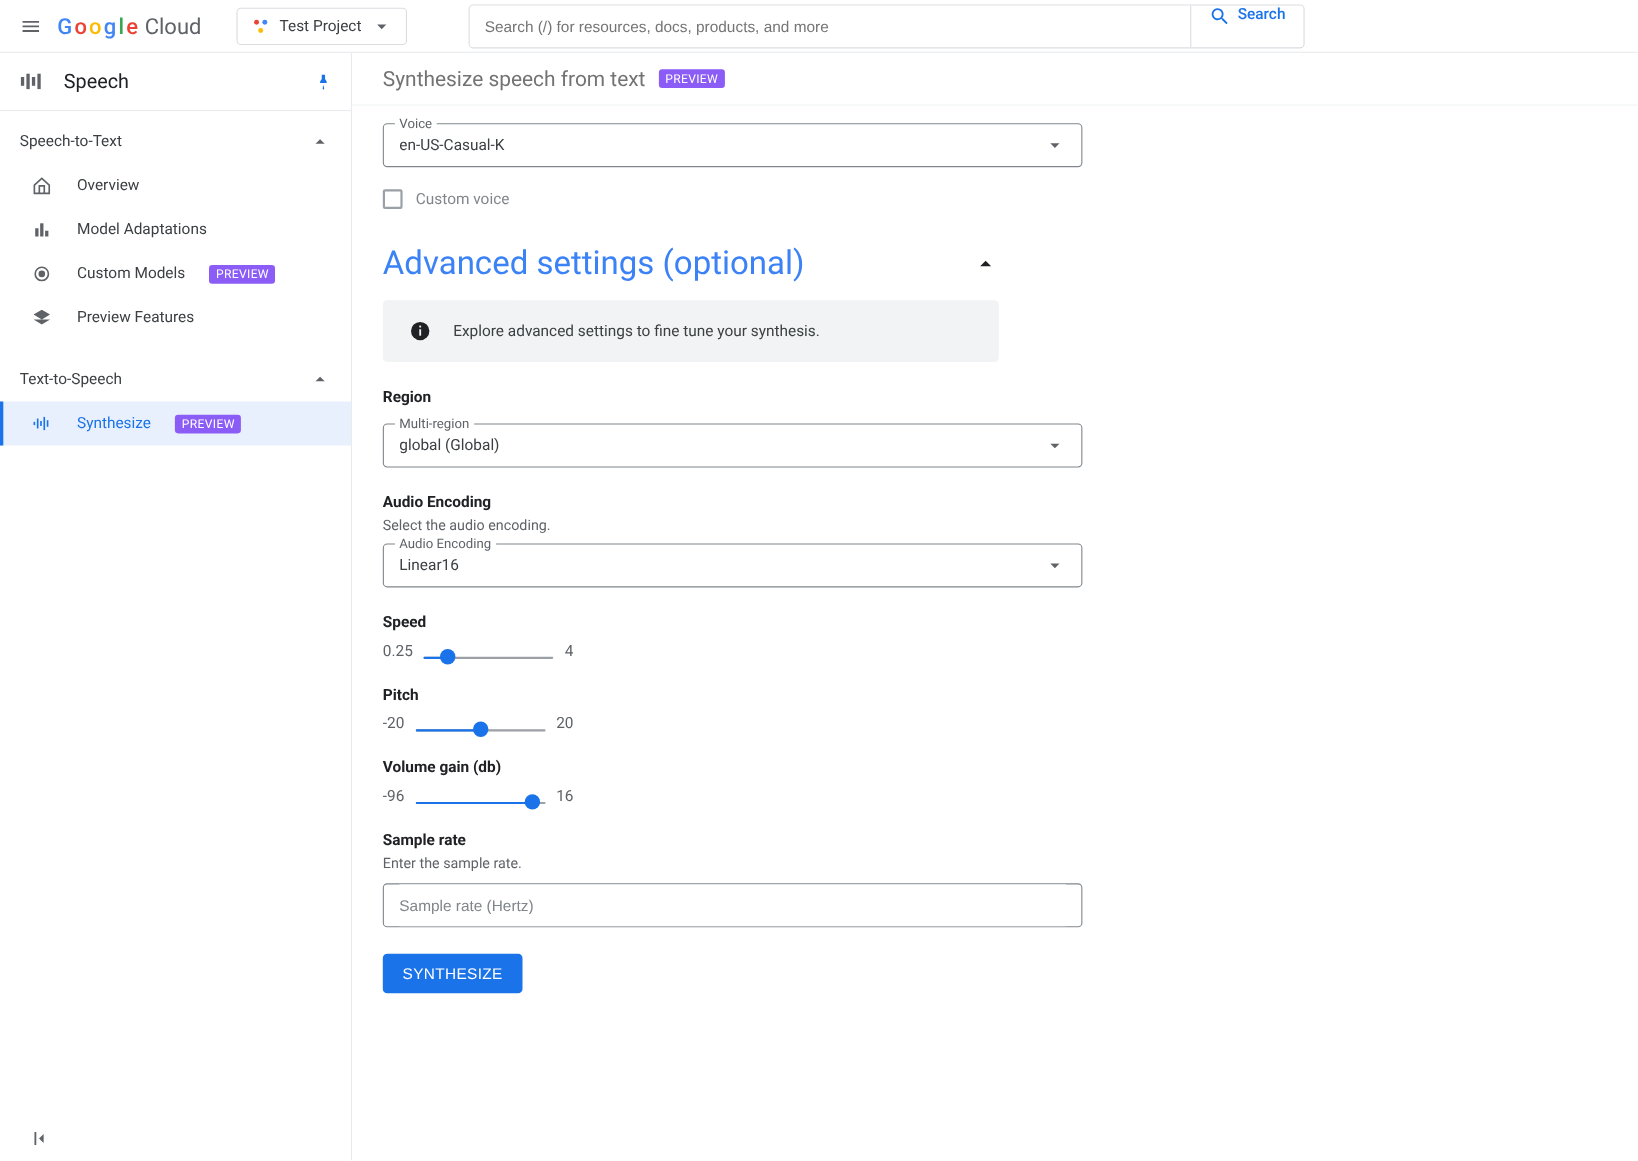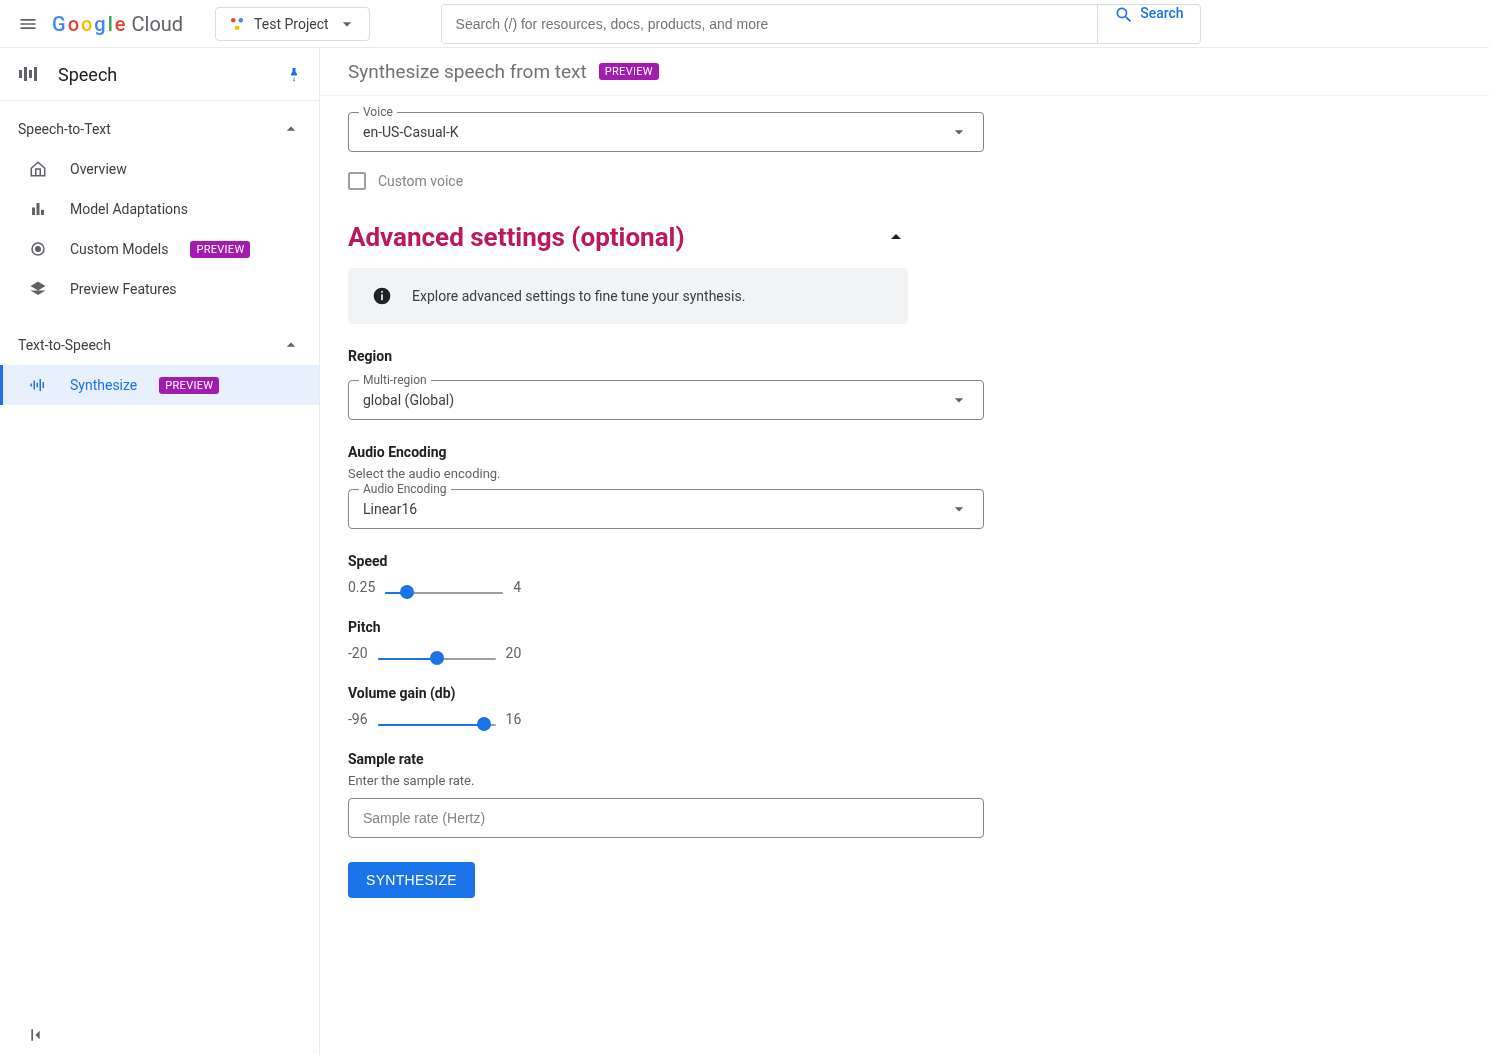--- a/index.html
+++ b/index.html
@@ -32,21 +32,21 @@
 .logo .g6 { color: #ea4335; font-weight: 500;}
 .logo .cloud { color: #5f6368; margin-left: 4px; font-weight: 400;}
 .project-btn {
   display: flex; align-items: center; gap: 8px;
   border: 1px solid #dadce0; border-radius: 4px;
   padding: 6px 12px; cursor: pointer; color: #3c4043;
   margin-left: 20px;
 }
 .proj-icon { width: 18px; height: 18px; }
 .searchbar {
-  flex: 1; max-width: 760px; margin-left: 59px;
+  flex: 1; max-width: 760px; margin-left: 44px;
   display: flex; align-items: stretch;
   border: 1px solid #dadce0; border-radius: 4px;
   overflow: hidden; height: 40px;
 }
 .searchbar input {
   flex: 1; border: none; outline: none; padding: 0 14px;
   font-size: 14px; color: #5f6368; background: #fff;
 }
 .search-btn {
   display: flex; align-items: flex-start; gap: 6px;
@@ -78,21 +78,21 @@
   padding: 10px 18px 10px 28px; cursor: pointer;
   color: #3c4043; font-size: 14px;
 }
 .nav-item.active {
   background: #e8f0fe; color: #1a73e8;
   border-left: 3px solid #1a73e8; padding-left: 25px;
 }
 .nav-item.active .nav-icn { color: #1a73e8; }
 .nav-icn { width: 20px; height: 20px; display:flex; align-items:center; justify-content:center; color:#5f6368;}
 .badge {
-  background: #a21caf; color: #fff; font-size: 11px;
+  background: #8b5cf6; color: #fff; font-size: 11px;
   padding: 2px 6px; border-radius: 3px; letter-spacing: 0.3px;
 }
 .collapse-handle {
   position: absolute; bottom: 10px; left: 28px; color: #5f6368; cursor: pointer;
 }
 .main {
   flex: 1; overflow-y: auto; padding: 0;
 }
 .page-header {
   display: flex; align-items: center; gap: 12px;
@@ -116,21 +116,21 @@
   display: flex; align-items: center; gap: 12px; margin-top: 20px;
   color: #80868b;
 }
 .checkbox-box {
   width: 18px; height: 18px; border: 2px solid #9aa0a6; border-radius: 2px;
 }
 .adv-head {
   display: flex; align-items: center; justify-content: space-between;
   margin-top: 32px; width: 560px; cursor: pointer;
 }
-.adv-head h2 { font-size: 26px; font-weight: 700; color: #be185d; }
+.adv-head h2 { font-size: 30px; font-weight: 400; color: #3b82f6; }
 .info-banner {
   display: flex; align-items: center; gap: 20px;
   background: #f1f3f4; padding: 18px 24px; width: 560px;
   margin-top: 16px; border-radius: 4px; color: #3c4043;
 }
 .fh { font-weight: 700; color: #202124; margin-top: 24px; font-size: 14px;}
 .helper { color: #5f6368; font-size: 13px; margin-top: 6px;}
 .slider-row {
   display: flex; align-items: flex-end; gap: 10px; margin-top: 10px;
   color: #5f6368; font-size: 14px;

